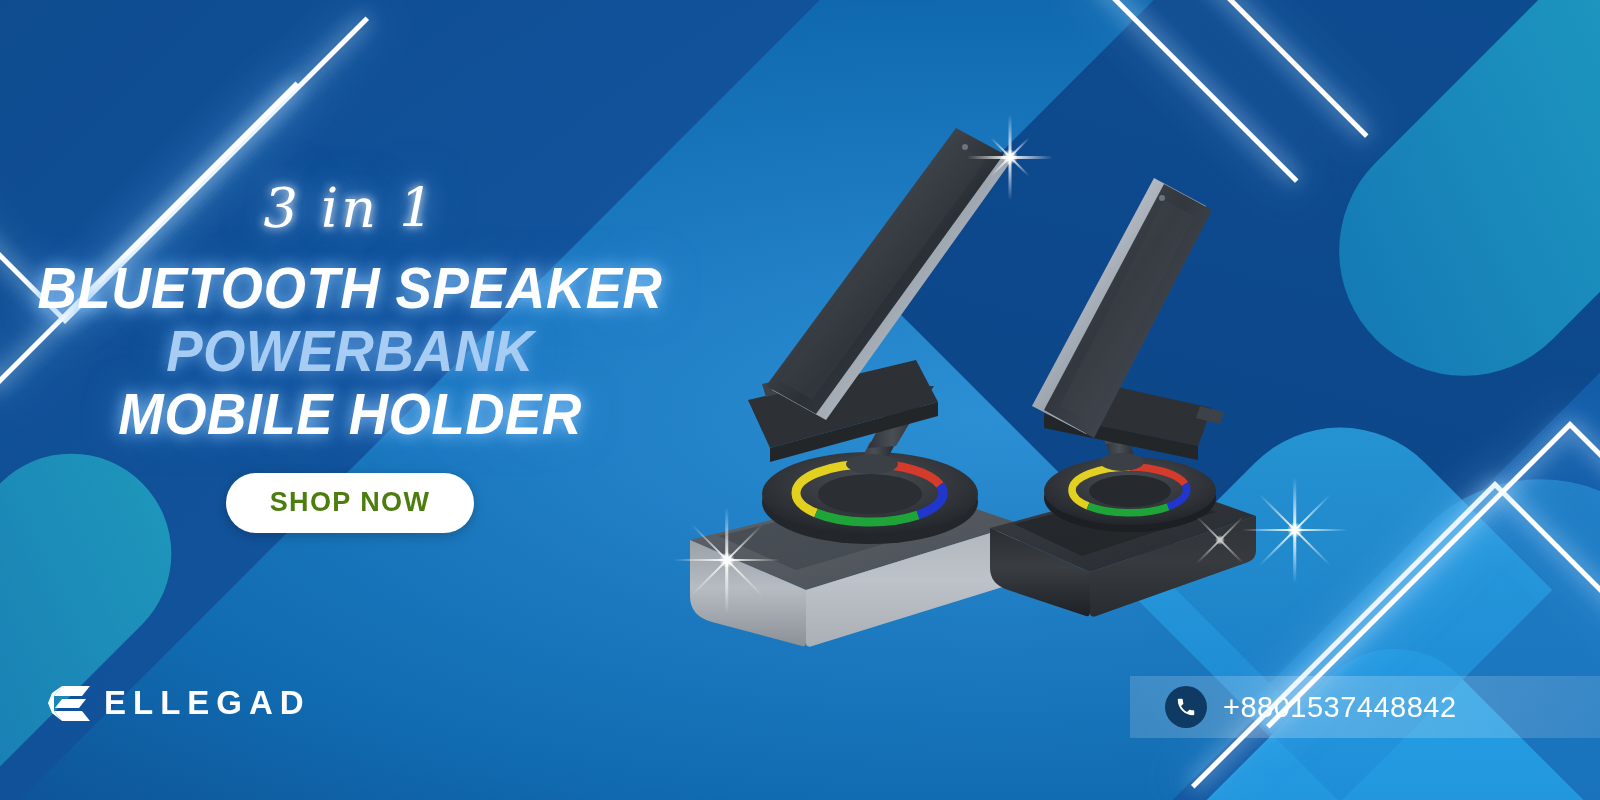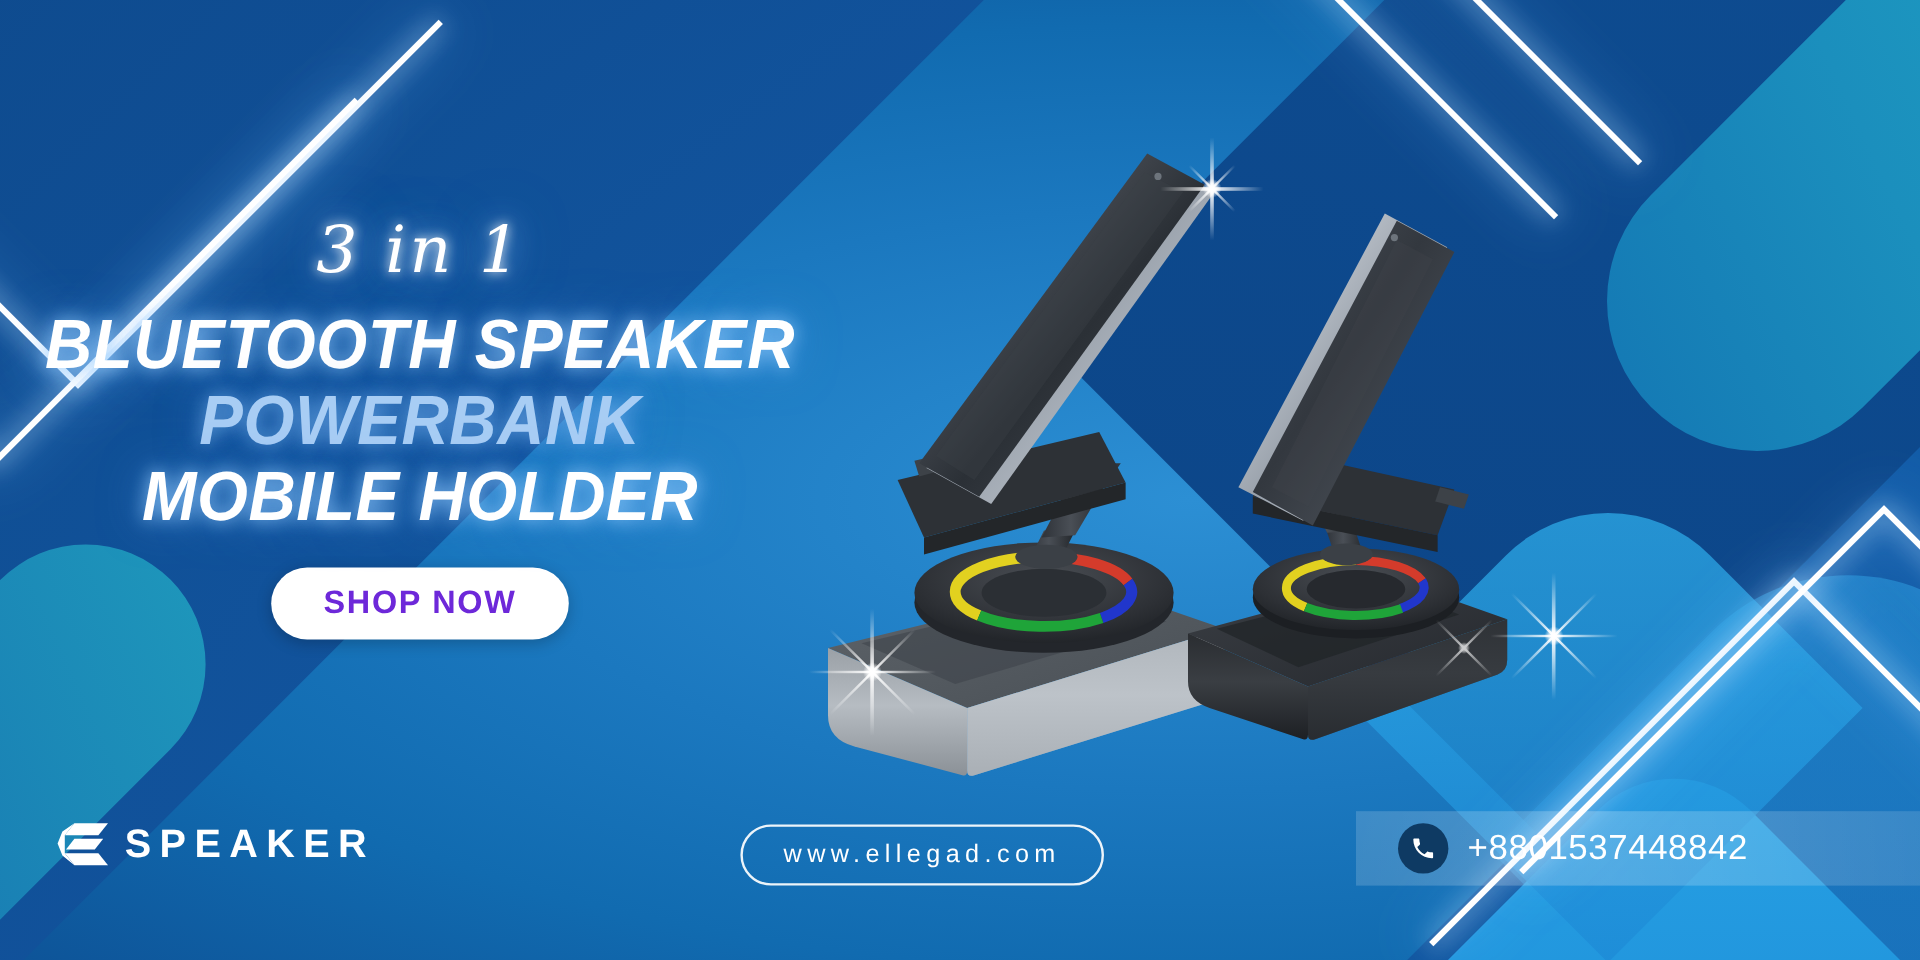--- a/index.html
+++ b/index.html
@@ -138,21 +138,21 @@
   .hl-3{
     font-size:58px;
     color:#ffffff;
     margin-top:4px;
     text-shadow:0 0 16px rgba(150,205,255,.9), 0 0 38px rgba(90,165,245,.55);
   }
   .cta{
     display:inline-block;
     margin-top:30px;
     background:#ffffff;
-    color:#6d28d9;
+    color:#4d7c0f;
     font-size:27px;
     font-weight:bold;
     letter-spacing:1.4px;
     padding:14px 44px 15px;
     border-radius:40px;
     box-shadow:0 3px 12px rgba(0,0,0,.22);
     cursor:pointer;
   }
 
   
@@ -410,24 +410,23 @@
 
   <div class="footer-band"></div>
 
   <div class="logo">
     <svg width="46" height="46" viewBox="0 0 46 46">
       <path d="M16 6 L44 6 L36 16 L8 16 Z" fill="#ffffff"></path>
       <path d="M16 19 L40 19 L33 28 L9 28 Z" fill="#ffffff"></path>
       <path d="M8 31 L36 31 L44 41 L16 41 Z" fill="#ffffff"></path>
       <path d="M16 6 L8 16 L8 31 L16 41 L6 33 L2 23 L6 13 Z" fill="#ffffff"></path>
     </svg>
-    <span class="logo-word">SPEAKER</span>
+    <span class="logo-word">ELLEGAD</span>
   </div>
 
-  <div class="site-pill">www.ellegad.com</div>
 
   <div class="phone">
     <span class="phone-badge">
       <svg width="22" height="22" viewBox="0 0 24 24" fill="#ffffff">
         <path d="M6.6 10.8c1.4 2.8 3.8 5.2 6.6 6.6l2.2-2.2c.3-.3.7-.4 1-.2 1.1.4 2.3.6 3.6.6.6 0 1 .4 1 1V20c0 .6-.4 1-1 1C10.6 21 3 13.4 3 4c0-.6.4-1 1-1h3.5c.6 0 1 .4 1 1 0 1.2.2 2.4.6 3.6.1.3 0 .7-.2 1l-2.3 2.2z"></path>
       </svg>
     </span>
     <span class="phone-num">+8801537448842</span>
   </div>
 

